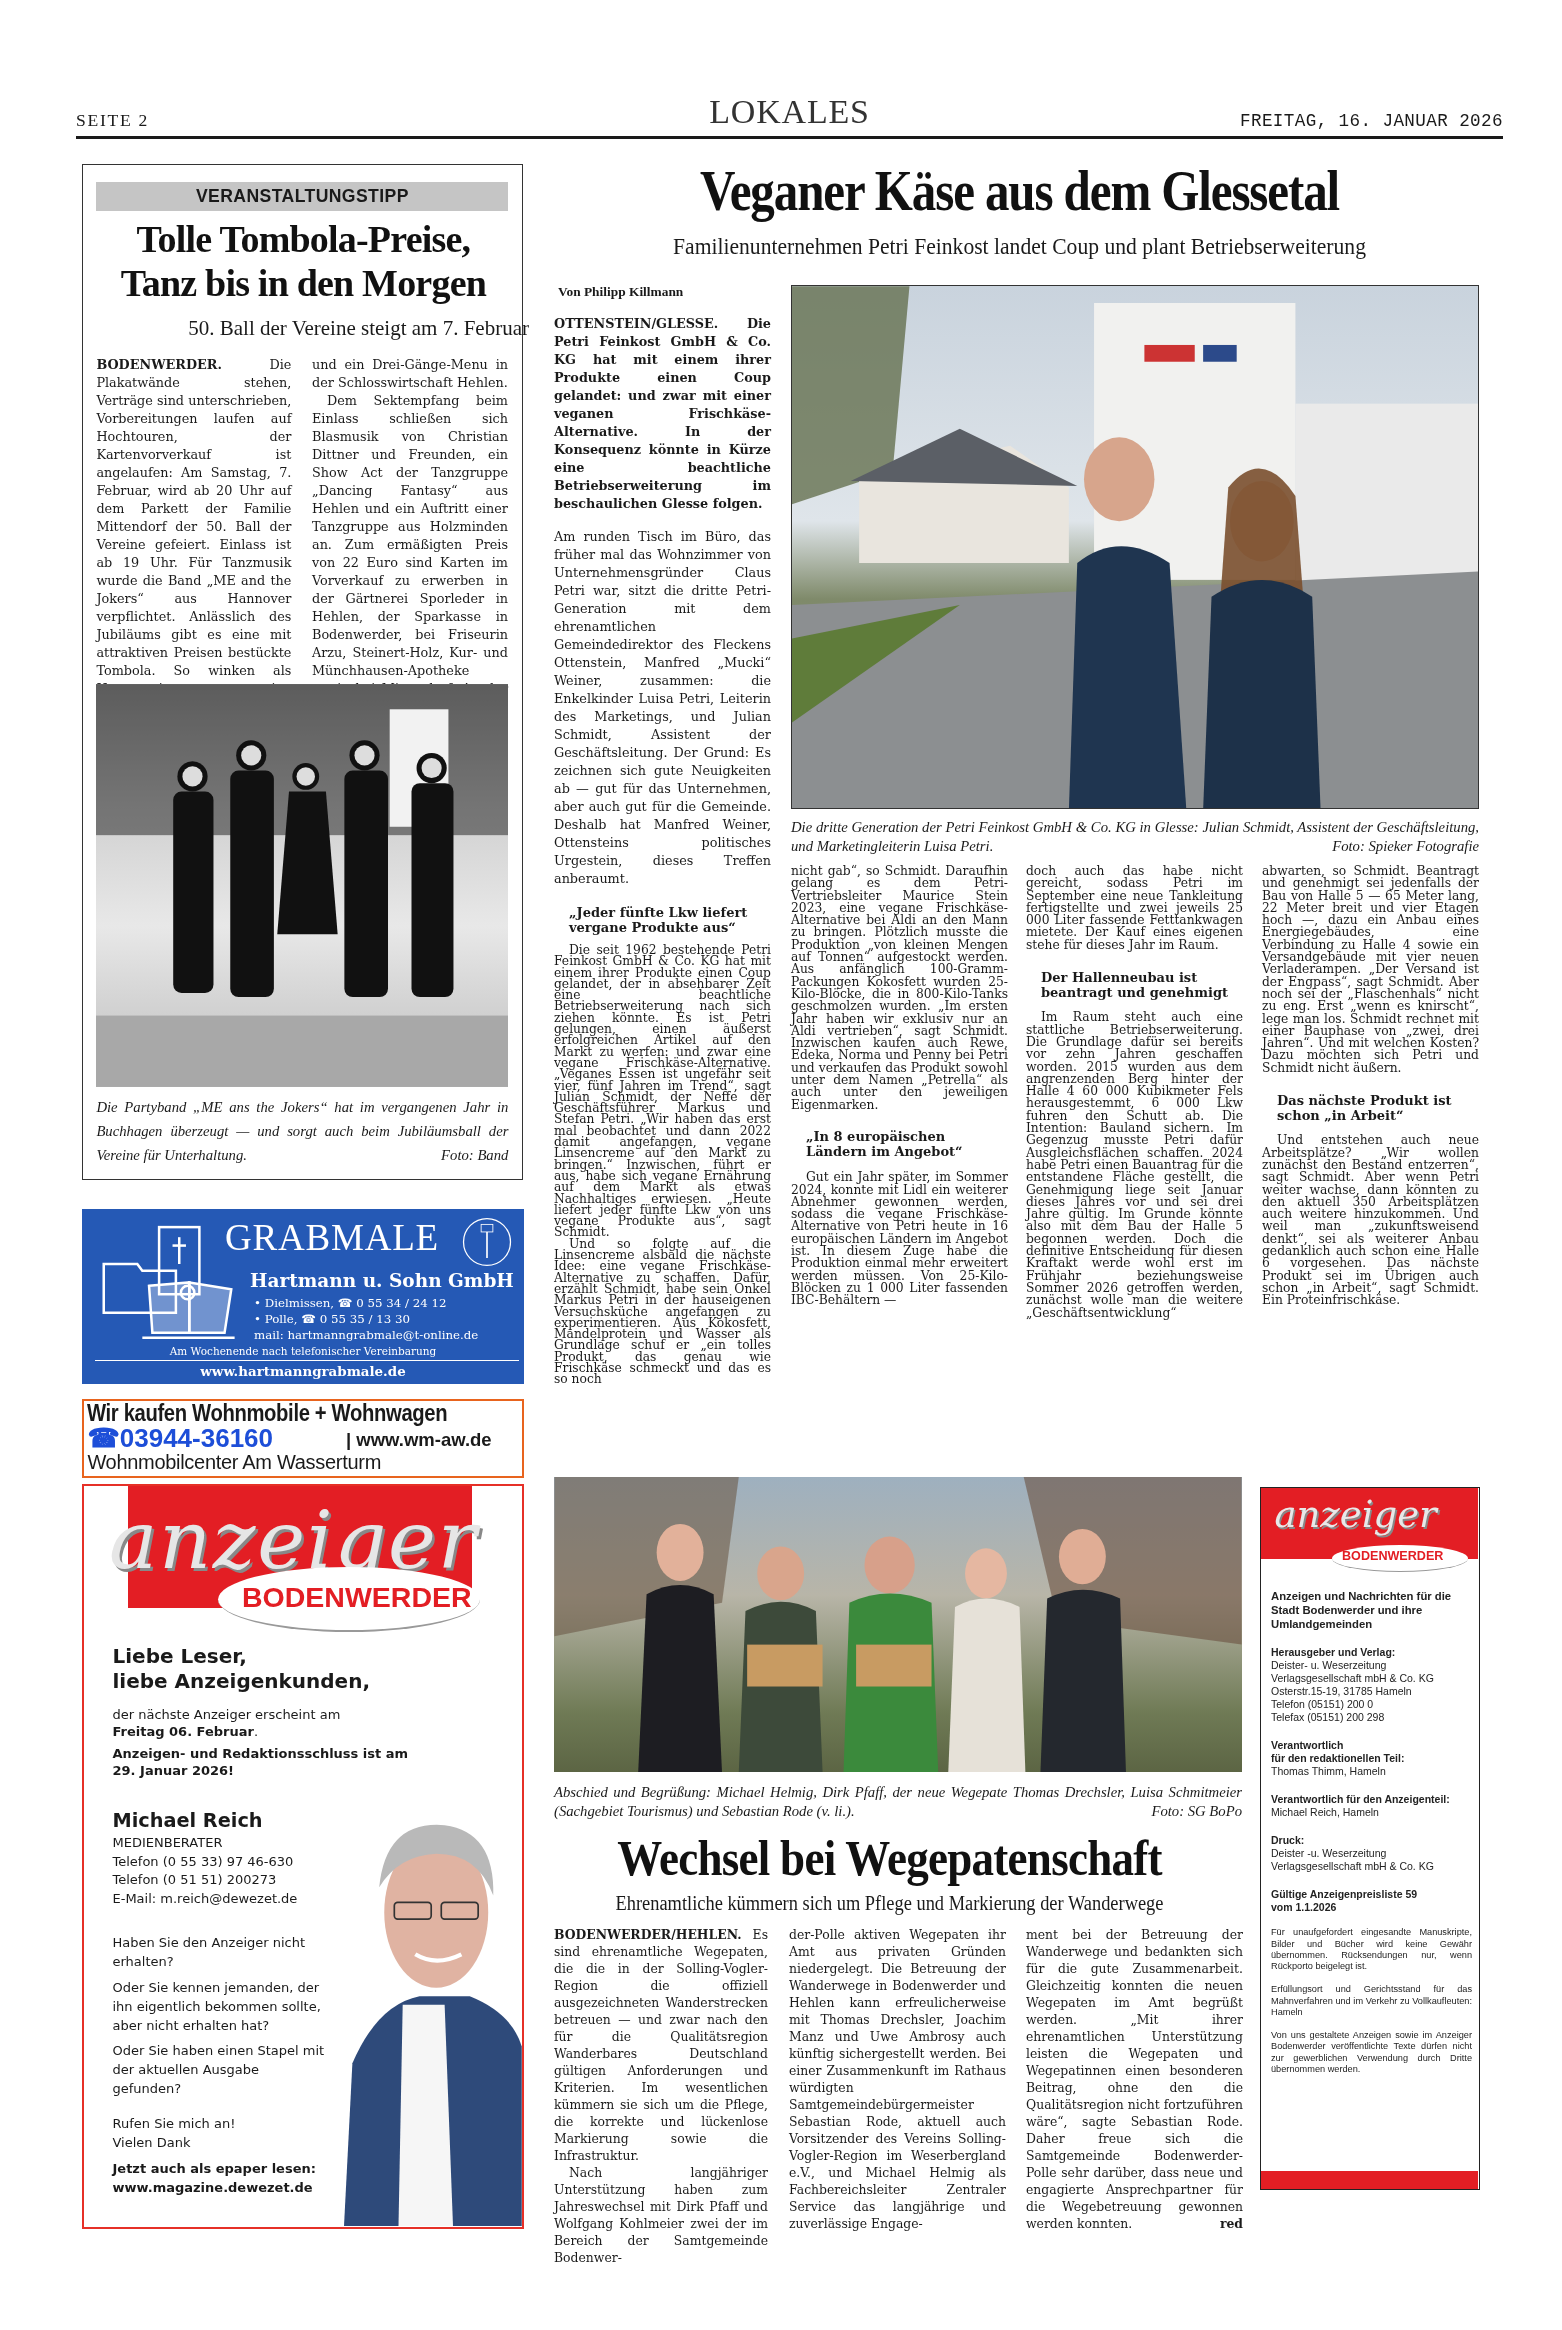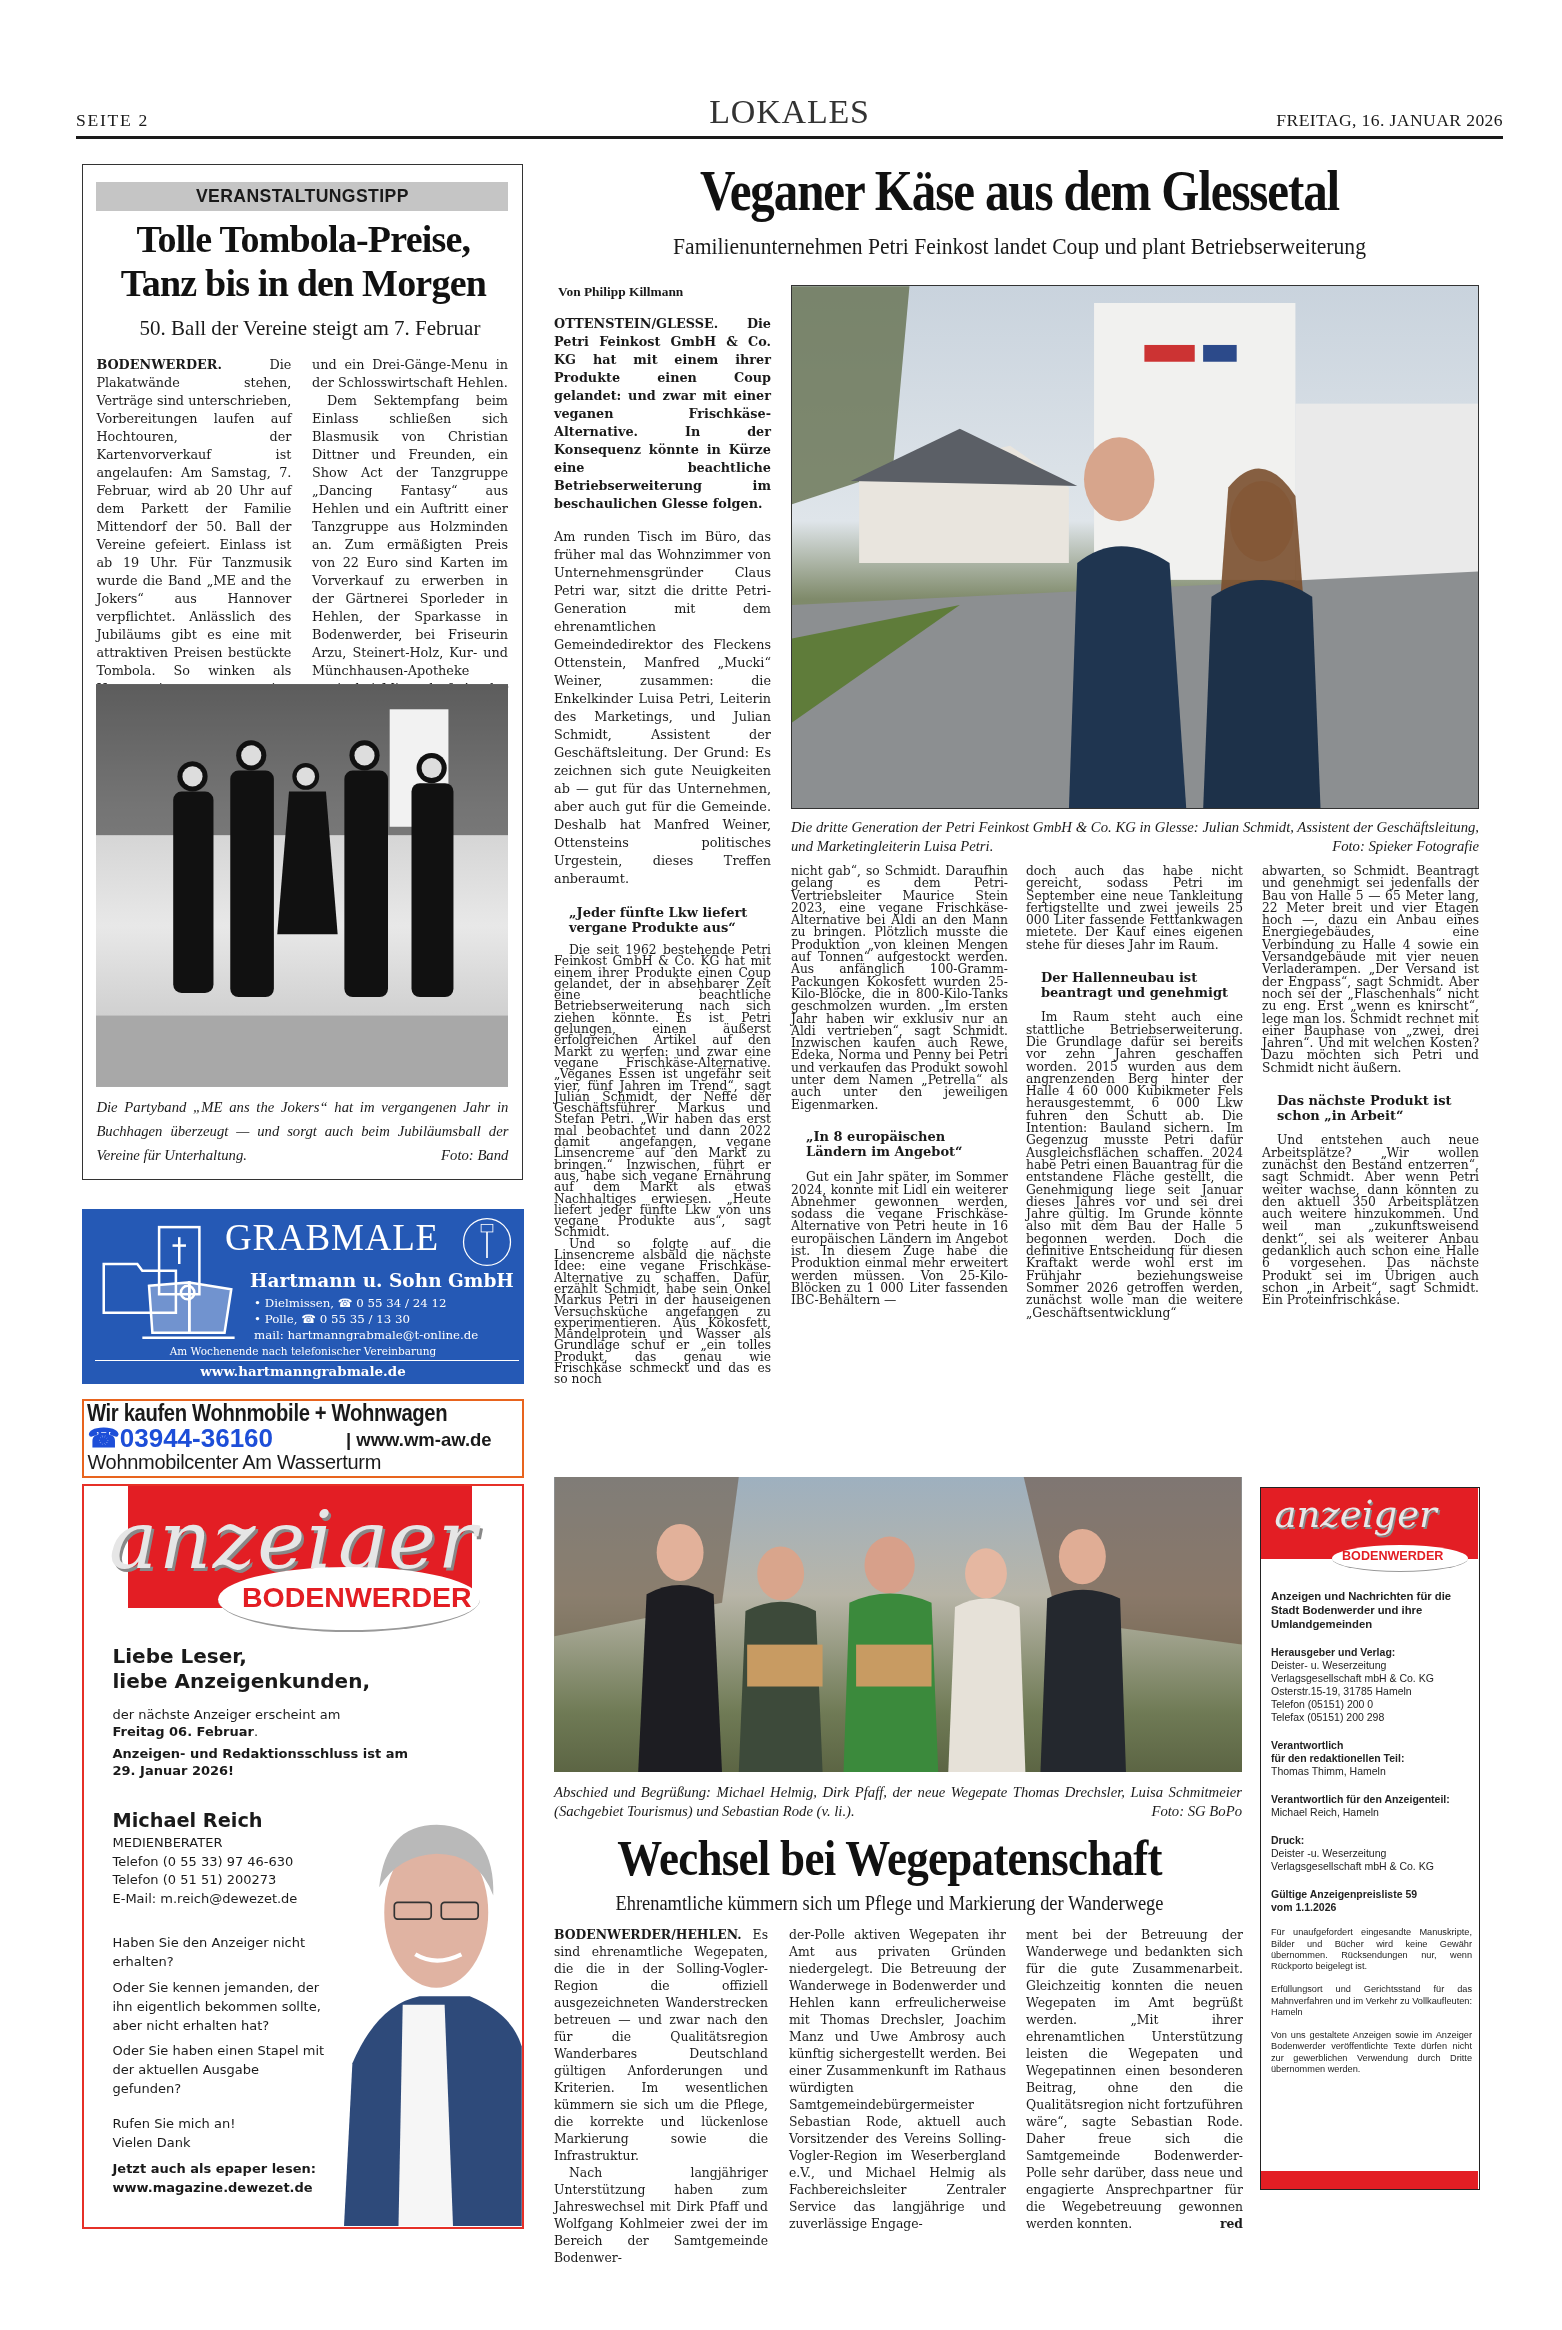--- a/index.html
+++ b/index.html
@@ -8,21 +8,21 @@
 .abs{position:absolute}
 .serif{font-family:"Liberation Serif",serif}
 .sans{font-family:"Liberation Sans",sans-serif}
 .dv{font-family:"DejaVu Sans",sans-serif}
 p.body{font-family:"DejaVu Serif",serif;font-size:12.8px;line-height:18px;text-align:justify;hyphens:manual}
 p.ind{text-indent:15px}
 .col{position:absolute}
 .head{position:absolute;top:99px;left:76px;width:1427px;height:40px;border-bottom:3.4px solid #1a1a1a}
 .head .l{position:absolute;left:0;bottom:5px;font-family:"Liberation Serif",serif;font-size:17.6px;letter-spacing:1.7px}
 .head .c{position:absolute;left:0;right:0;bottom:5px;text-align:center;font-family:"Liberation Serif",serif;font-size:34px;letter-spacing:0.8px;color:#333}
-.head .r{position:absolute;right:0;bottom:5px;font-family:Liberation Serif, serif;font-size:17.6px;letter-spacing:0.4px}
+.head .r{position:absolute;right:0;bottom:5px;font-family:Liberation Mono, monospace;font-size:17.6px;letter-spacing:0.4px}
 .box{position:absolute;left:82px;top:164px;width:441px;height:1016px;border:1.3px solid #333}
 .tippbar{position:absolute;left:13.4px;top:17px;width:412px;height:28.5px;background:#c5c5c5;text-align:center;font-family:"Liberation Sans",sans-serif;font-weight:bold;font-size:17.6px;line-height:28.5px;letter-spacing:0.4px}
 .bigh{font-family:"Liberation Serif",serif;font-weight:bold;text-align:center;color:#111}
 .photo{position:absolute;overflow:hidden}
 .caption{font-family:"Liberation Serif",serif;font-style:italic;font-size:14.7px;line-height:24px;text-align:justify}
 .subh{font-family:"DejaVu Serif",serif;font-weight:bold;font-size:13px;line-height:15px}
 .grab{position:absolute;left:82px;top:1209px;width:442px;height:175px;background:#2559b5;color:#fff}
 .wm{position:absolute;left:82px;top:1399px;width:442px;height:79px;border:2.5px solid #e8641e;background:#fff}
 .anz{position:absolute;left:82px;top:1484px;width:442px;height:745px;border:2.5px solid #e63027;background:#fff}
 .imp{position:absolute;left:1260px;top:1487px;width:220px;height:703px;border:1.3px solid #222}
@@ -36,21 +36,21 @@
   <span class="c">LOKALES</span>
   <span class="r">FREITAG, 16. JANUAR 2026</span>
 </div>
 
 <div class="box">
   <div class="tippbar">VERANSTALTUNGSTIPP</div>
   <div class="abs bigh" style="left:8.4px;top:52px;width:424px;font-size:38px;line-height:44px;letter-spacing:-0.8px">
     <div>Tolle Tombola-Preise,</div>
     <div>Tanz bis in den Morgen</div>
   </div>
-  <div class="abs serif" style="left:15px;top:151px;width:424px;text-align:center;font-size:21px">50. Ball der Vereine steigt am 7. Februar</div>
+  <div class="abs serif" style="left:22px;top:151px;width:424px;text-align:right;font-size:21px">50. Ball der Vereine steigt am 7. Februar</div>
   <div class="col" style="left:13.4px;top:191px;width:195px">
     <p class="body"><b>BODENWERDER.</b> <span>Die Plakatwände stehen, Verträge sind unterschrieben, Vorbereitungen laufen auf Hochtouren, der Kartenvorverkauf ist angelaufen: Am Samstag, 7. Februar, wird ab 20 Uhr auf dem Parkett der Familie Mittendorf der 50. Ball der Vereine gefeiert. Einlass ist ab 19 Uhr. Für Tanzmusik wurde die Band „ME and the Jokers“ aus Hannover verpflichtet. Anlässlich des Jubiläums gibt es eine mit attraktiven Preisen bestückte Tombola. So winken als Hauptpreise eine Hotelübernachtung in Dresden, ein Leder-Sitzsatz von Heller Leder</span></p>
   </div>
   <div class="col" style="left:229px;top:191px;width:196px">
     <p class="body">und ein Drei-Gänge-Menu in der Schlosswirtschaft Hehlen.</p>
     <p class="body ind">Dem Sektempfang beim Einlass schließen sich Blasmusik von Christian Dittner und Freunden, ein Show Act der Tanzgruppe „Dancing Fantasy“ aus Hehlen und ein Auftritt einer Tanzgruppe aus Holzminden an. Zum ermäßigten Preis von 22 Euro sind Karten im Vorverkauf zu erwerben in der Gärtnerei Sporleder in Hehlen, der Sparkasse in Bodenwerder, bei Friseurin Arzu, Steinert-Holz, Kur- und Münchhausen-Apotheke sowie bei Mittendorf. An der Abendkasse kostet die Karte 25 Euro.</p>
   </div>
 
   <div class="photo" style="left:13.4px;top:519px;width:412px;height:403px;background:linear-gradient(180deg,#9a9a9a 0%,#cfcfcf 30%,#e8e8e8 60%,#bdbdbd 100%)">
     <svg width="412" height="403" viewBox="0 0 491 480">

